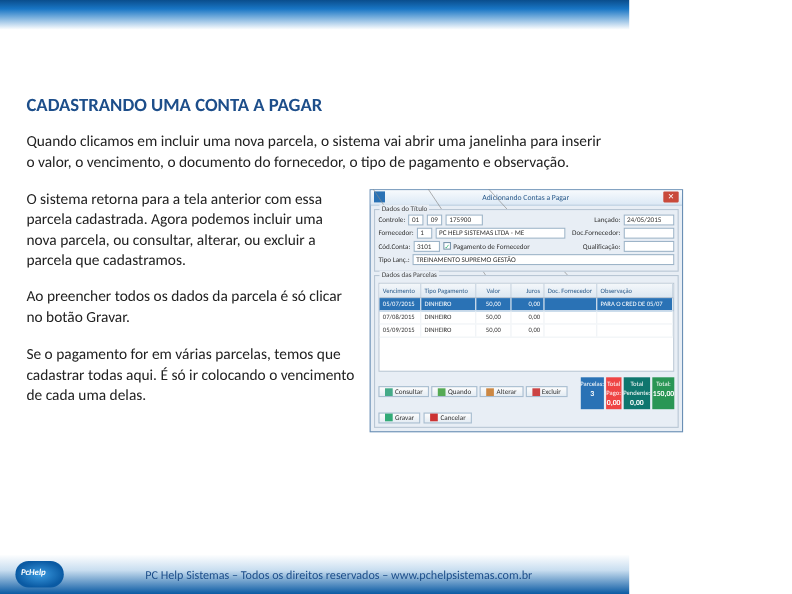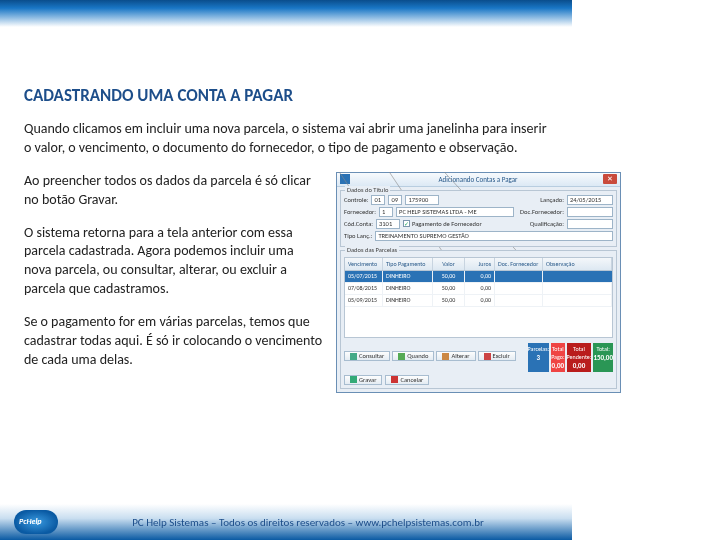--- a/index.html
+++ b/index.html
@@ -28,41 +28,41 @@
 .tbl-hd>div{border-right:1px solid #c8d4e0;padding:2px 3px;font-size:6px;color:#2a5a8a}
 .tbl-rw{display:flex;border-bottom:1px solid #eef2f6}
 .tbl-rw.sel{background:#2a72b5;color:#fff}
 .tbl-rw>div{border-right:1px solid #eef2f6;padding:1.5px 3px;font-size:6px;overflow:hidden;white-space:nowrap}
 .c1{width:38px}.c2{width:50px}.c3{width:32px;text-align:center}.c4{width:30px;text-align:right}.c5{width:48px}.c6{flex:1}
 .btns{display:flex;gap:2px;margin-top:3px;align-items:center}
 .btn{background:linear-gradient(#fdfdfd,#e4ecf3);border:1px solid #a8bdd0;padding:0 5px;font-size:6.5px;display:flex;align-items:center;gap:2px;color:#333}
 .btn .bi{width:7px;height:7px;display:inline-block}
 .stat-bar{display:flex;gap:2px;margin-top:2px;font-size:6px}
 .stat{flex:1;color:#fff;text-align:center;padding:2px 0}
-.stat.a{background:#2a72b5}.stat.b{background:#ef4444}.stat.c{background:#b91c1c}.stat.d{background:#2a9655}
+.stat.a{background:#2a72b5}.stat.b{background:#ef4444}.stat.c{background:#0f766e}.stat.d{background:#2a9655}
 .stat .v{font-size:7px;font-weight:700}
 .btm-btns{display:flex;gap:3px;margin-top:3px}
 .footer{position:absolute;bottom:0;left:0;right:0;height:36px;background:linear-gradient(180deg,#fff 0%,#c9def0 40%,#0a5aa3 100%);display:flex;align-items:center;padding:0 14px}
 .logo{width:44px;height:24px;background:radial-gradient(ellipse at center,#3a9ae0 0%,#0a5aa3 70%);border-radius:12px;position:relative}
 .logo::after{content:"PcHelp";position:absolute;color:#fff;font-size:8px;font-style:italic;font-weight:700;top:6px;left:5px}
 .foot-txt{flex:1;text-align:center;color:#1d4e8a;font-size:11px}
 svg.leader{position:absolute;top:0;left:0;pointer-events:none}
 </style>
 </head>
 <body>
 
 <div class="slide">
   <div class="content">
     <div class="title">CADASTRANDO UMA CONTA A PAGAR</div>
     <div class="para">Quando clicamos em incluir uma nova parcela, o sistema vai abrir uma janelinha para inserir o valor, o vencimento, o documento do fornecedor, o tipo de pagamento e observação.</div>
 
     <div class="body-row">
       <div class="left-col">
+        <div class="para">O sistema retorna para a tela anterior com essa parcela cadastrada. Agora podemos incluir uma nova parcela, ou consultar, alterar, ou excluir a parcela que cadastramos.</div>
         <div class="para">Ao preencher todos os dados da parcela é só clicar no botão Gravar.</div>
-        <div class="para">O sistema retorna para a tela anterior com essa parcela cadastrada. Agora podemos incluir uma nova parcela, ou consultar, alterar, ou excluir a parcela que cadastramos.</div>
         <div class="para">Se o pagamento for em várias parcelas, temos que cadastrar todas aqui. É só ir colocando o vencimento de cada uma delas.</div>
       </div>
 
       <div class="right-col">
         <svg class="leader" width="360" height="260">
             <line x1="-10" y1="-20" x2="70" y2="100" stroke="#888" stroke-width="0.6"></line>
             <line x1="40" y1="-20" x2="120" y2="100" stroke="#888" stroke-width="0.6"></line>
             <line x1="90" y1="-20" x2="200" y2="100" stroke="#888" stroke-width="0.6"></line>
           </svg>
 
@@ -119,20 +119,21 @@
                 <div class="c4">Juros</div>
                 <div class="c5">Doc. Fornecedor</div>
                 <div class="c6">Observação</div>
               </div>
               <div class="tbl-rw sel">
                 <div class="c1">05/07/2015</div>
                 <div class="c2">DINHEIRO</div>
                 <div class="c3">50,00</div>
                 <div class="c4">0,00</div>
                 <div class="c5"></div>
+                <div class="c6">PARA O CRED DE 05/07</div>
               </div>
               <div class="tbl-rw">
                 <div class="c1">07/08/2015</div>
                 <div class="c2">DINHEIRO</div>
                 <div class="c3">50,00</div>
                 <div class="c4">0,00</div>
                 <div class="c5"></div>
                 <div class="c6"></div>
               </div>
               <div class="tbl-rw">

